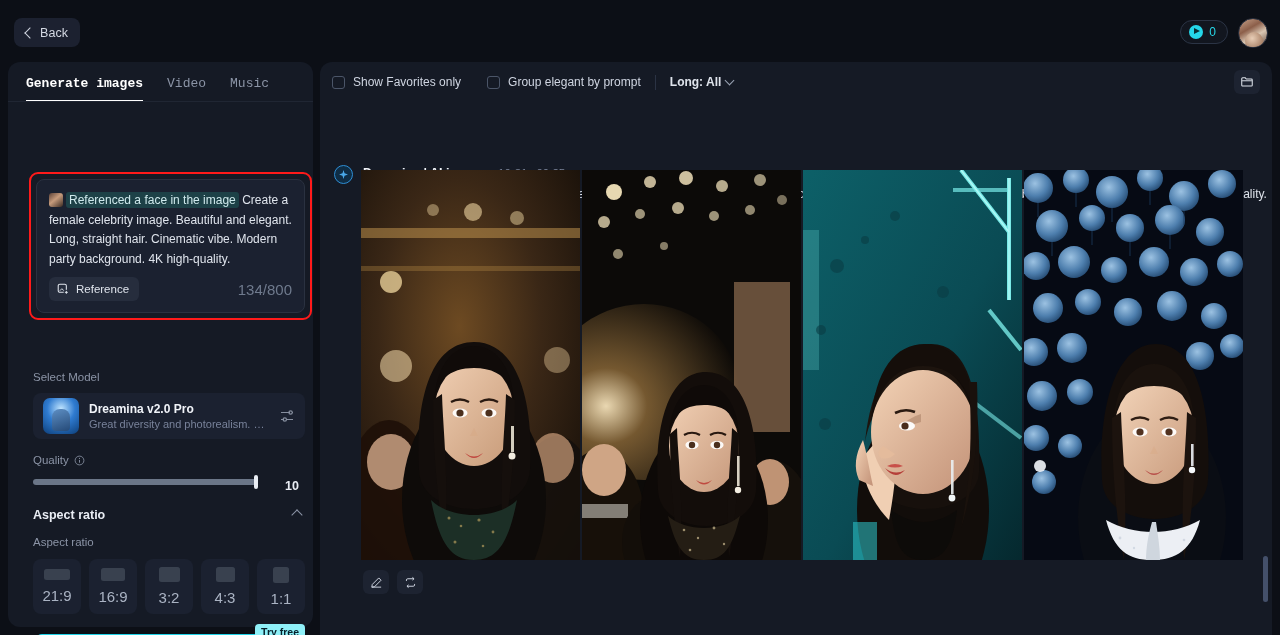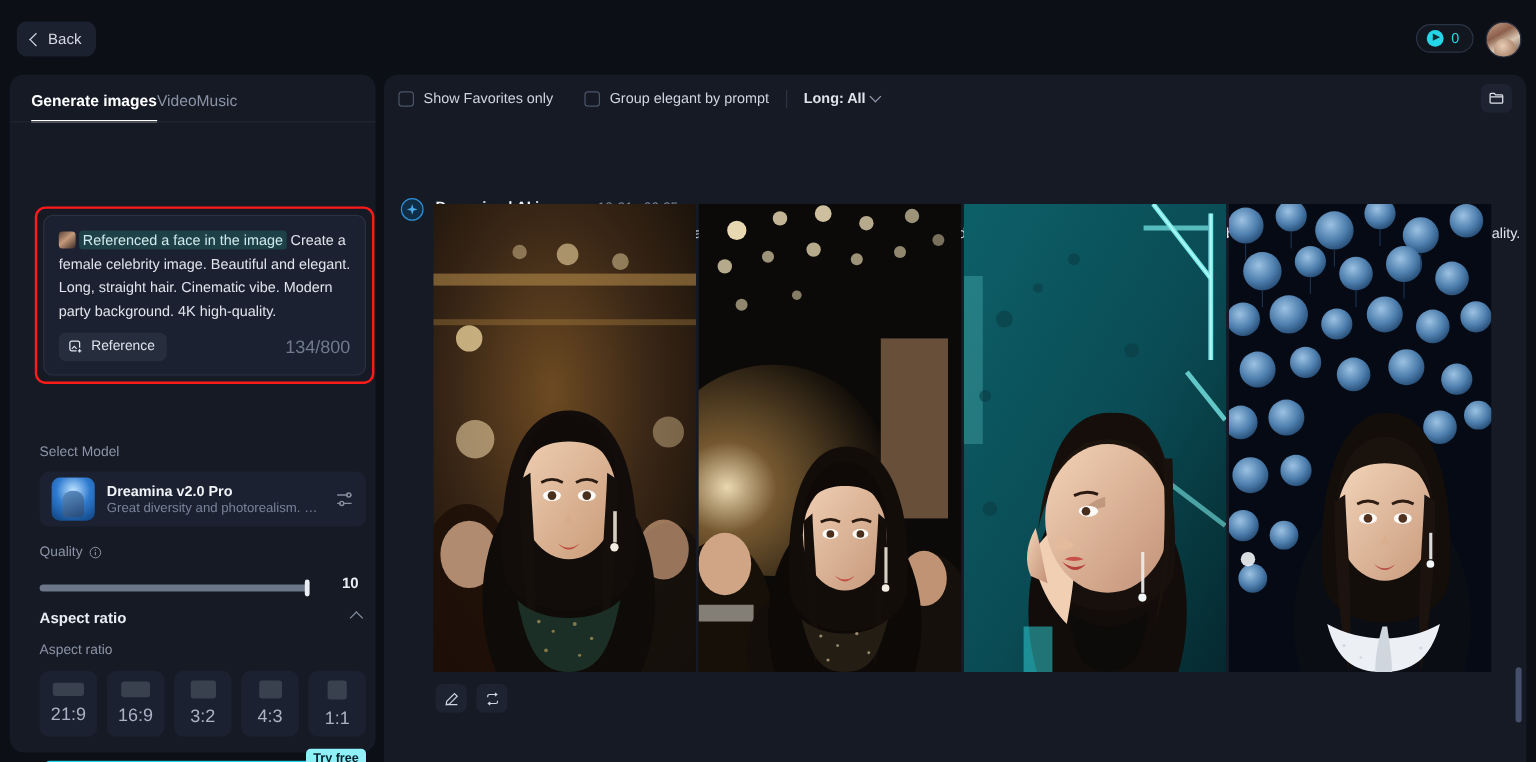--- a/index.html
+++ b/index.html
@@ -50,21 +50,21 @@
   .avatar::before {
     content:""; position:absolute; left:6px; top:13px; width:18px; height:18px; border-radius:50%;
     background: radial-gradient(circle at 40% 35%, #e8cdb6, #8e6247);
   }
 
   
   .left-panel {
     position: absolute; left: 8px; top: 62px; width: 305px; height: 565px;
     background: #151a25; border-radius: 12px;
   }
-  .tabs { display: flex; padding: 14px 18px 0 18px; position: relative; }
+  .tabs { display: flex; gap: 24px; padding: 14px 18px 0 18px; position: relative; font-family: Liberation Mono, monospace; }
   .tab { font-size: 13px; color: #8b94a6; cursor: pointer; padding-bottom: 9px; font-weight: 400;}
   .tab.active { color: #fff; font-weight: 700; border-bottom: 2px solid #fff; }
   .tabs-divider { position:absolute; left:0; right:0; bottom:0; height:1px; background:#202633; }
 
   
   .prompt-wrap {
     position: absolute; left: 21px; top: 110px; width: 283px; height: 148px;
     border: 2px solid #ff1a1a; border-radius: 9px;
   }
   .prompt-box {
@@ -117,21 +117,21 @@
   }
   .model-thumb::after {
     content:""; position:absolute; left:9px; top:11px; width:18px; height:22px; border-radius:8px 8px 4px 4px;
     background: linear-gradient(160deg,#5e8fc4,#254a78);
   }
   .model-info { flex: 1; min-width: 0; }
   .model-name { font-size: 12px; color: #f0f3f8; font-weight: 700; }
   .model-desc { font-size: 11px; color: #78829a; white-space: nowrap; overflow: hidden; text-overflow: ellipsis; margin-top:2px;}
   .slider-icon { width: 16px; height: 16px; flex: 0 0 16px; opacity: .75; }
 
-  .slider-row { position: absolute; left: 25px; top: 417px; width: 272px; display: flex; align-items: flex-end; gap: 28px; }
+  .slider-row { position: absolute; left: 25px; top: 417px; width: 272px; display: flex; align-items: flex-start; gap: 28px; }
   .slider-track {
     flex: 1; height: 6px; border-radius: 3px; background: #6b7688; position: relative; cursor: pointer;
   }
   .slider-knob {
     position: absolute; right: -1px; top: -4px; width: 4px; height: 14px; border-radius: 2px; background: #e9edf4;
   }
   .slider-val { font-size: 12.5px; color: #e9edf4; font-weight: 700; width: 20px; }
 
   .ratio-row { position: absolute; left: 25px; top: 497px; display: flex; gap: 8px; }
   .ratio-item {

